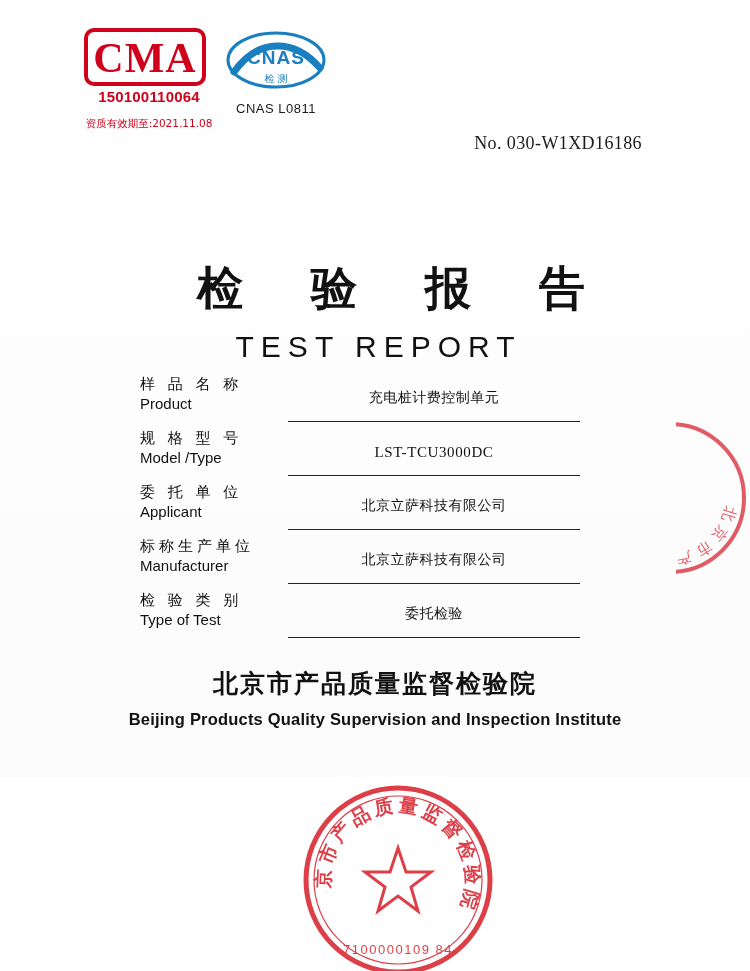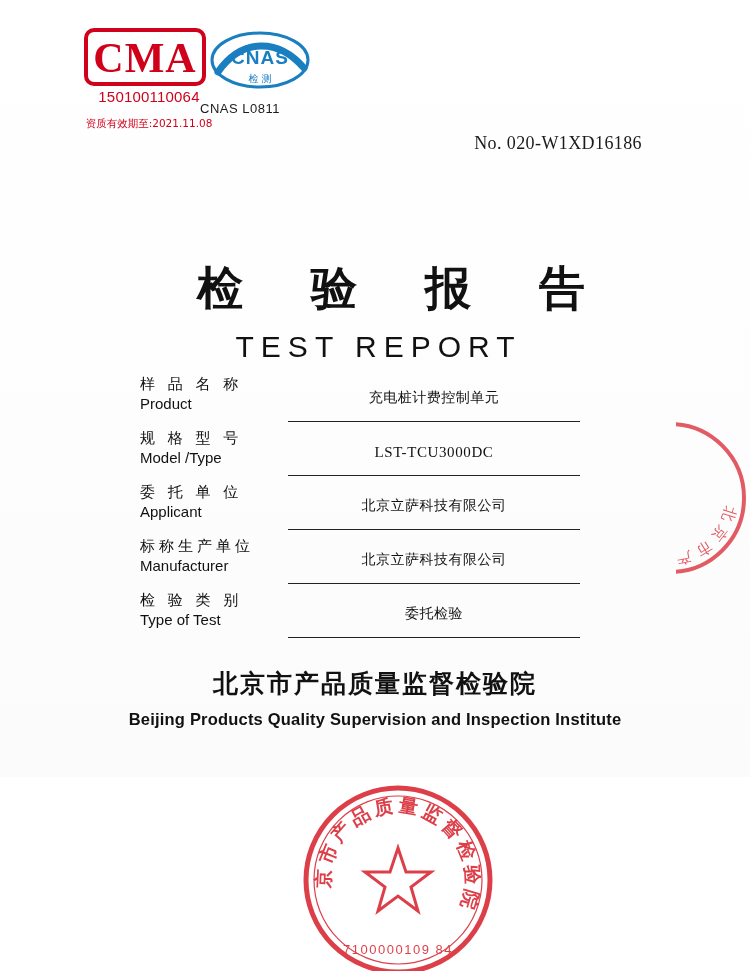--- a/index.html
+++ b/index.html
@@ -40,36 +40,37 @@
   .cma-logo {
     position: relative;
     width: 122px;
     height: 58px;
   }
   .cma-logo svg { display:block; }
   .cma-num {
     font-family: "Liberation Sans", sans-serif;
     color: #d0021b;
     font-size: 15px;
-    font-weight: normal;
+    font-weight: bold;
     letter-spacing: 0.2px;
     margin-top: 2px;
   }
   .cma-valid {
     font-family: "DejaVu Sans", sans-serif;
     color: #d0021b;
     font-size: 10.5px;
     margin-top: 12px;
     white-space: nowrap;
   }
   .cnas {
     position: absolute;
-    left: 116px;
+    left: 132px;
     top: 2px;
     width: 120px;
+    text-align: center;
   }
   .cnas-logo {
     width: 104px;
     height: 70px;
     margin: 0 auto;
     position: relative;
   }
   .cnas-code {
     font-family: "Liberation Sans", sans-serif;
     font-size: 13px;
@@ -244,21 +245,21 @@
           <path d="M10 42 C 34 8, 70 8, 96 38" fill="none" stroke="#1a7fc1" stroke-width="7" stroke-linecap="round"></path>
           <text x="52" y="34" text-anchor="middle" font-family="Liberation Sans, sans-serif" font-size="19" font-weight="bold" fill="#1a7fc1" letter-spacing="1">CNAS</text>
           <text x="52" y="52" text-anchor="middle" font-family="DejaVu Sans, sans-serif" font-size="10" fill="#1a7fc1">检 测</text>
         </svg>
       </div>
       <div class="cnas-code">CNAS L0811</div>
     </div>
 
   </div>
 
-  <div class="report-no">No. 020-W1XD16186</div>
+  <div class="report-no">No. 030-W1XD16186</div>
 
   <div class="title-cn">检 验 报 告</div>
   <div class="title-en">TEST REPORT</div>
 
   <div class="fields">
 
     <div class="field-row">
       <div class="field-label">
         <div class="label-cn">样 品 名 称</div>
         <div class="label-en">Product</div>

